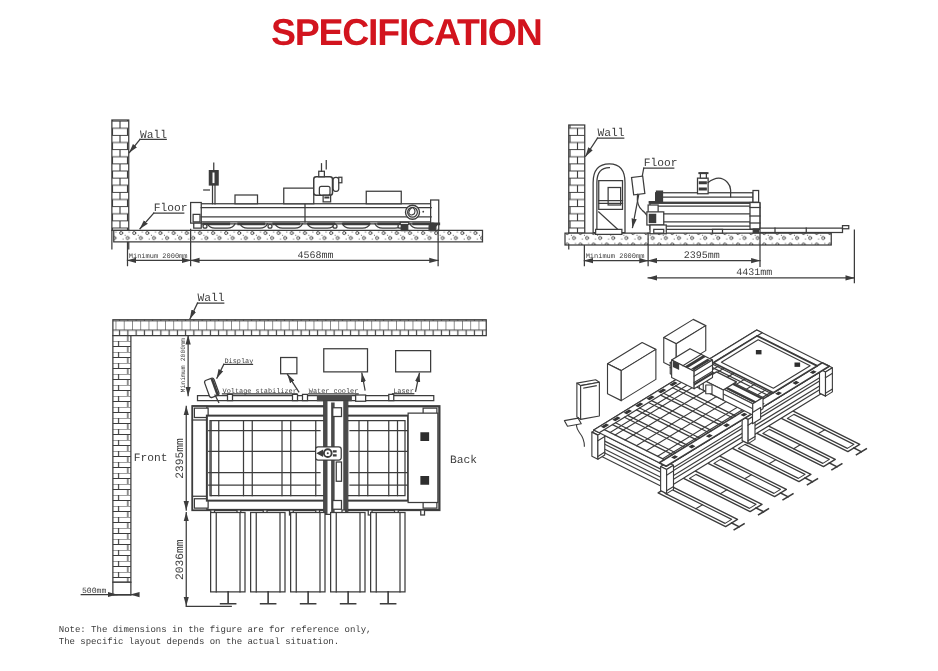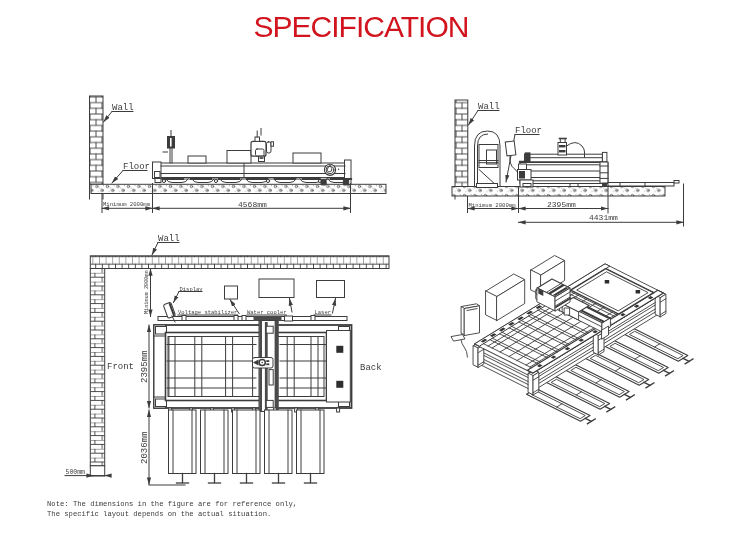--- a/index.html
+++ b/index.html
@@ -1,17 +1,17 @@
 <!DOCTYPE html>
 <html><head>
 <meta charset="utf-8">
 <style>
 html,body{margin:0;padding:0;background:#fff;width:750px;height:537px;overflow:hidden;}
 .title{position:absolute;left:0;top:10px;width:650px;text-align:center;
-  font-family:"Liberation Sans",sans-serif;font-weight:normal;font-size:30px;color:#d2141e;letter-spacing:-1px;padding-left:36px;}
+  font-family:"Liberation Sans",sans-serif;font-weight:bold;font-size:30px;color:#d2141e;letter-spacing:-1px;}
 svg{position:absolute;left:0;top:0;}
 </style>
 </head>
 <body>
 <div class="title">SPECIFICATION</div>
 <svg width="750" height="537" viewBox="0 0 750 537" font-family="Liberation Mono, monospace" fill="none" stroke-linecap="square">
 <defs>
 <pattern id="brick" width="12" height="11.4" patternUnits="userSpaceOnUse">
   <rect width="12" height="11.4" fill="white"></rect>
   <path d="M0,0 H12 M0,5.7 H12 M0,11.4 H12 M6,0 V5.7 M0,5.7 V11.4 M12,5.7 V11.4" stroke="#3c3c3c" stroke-width="0.9" fill="none"></path>

